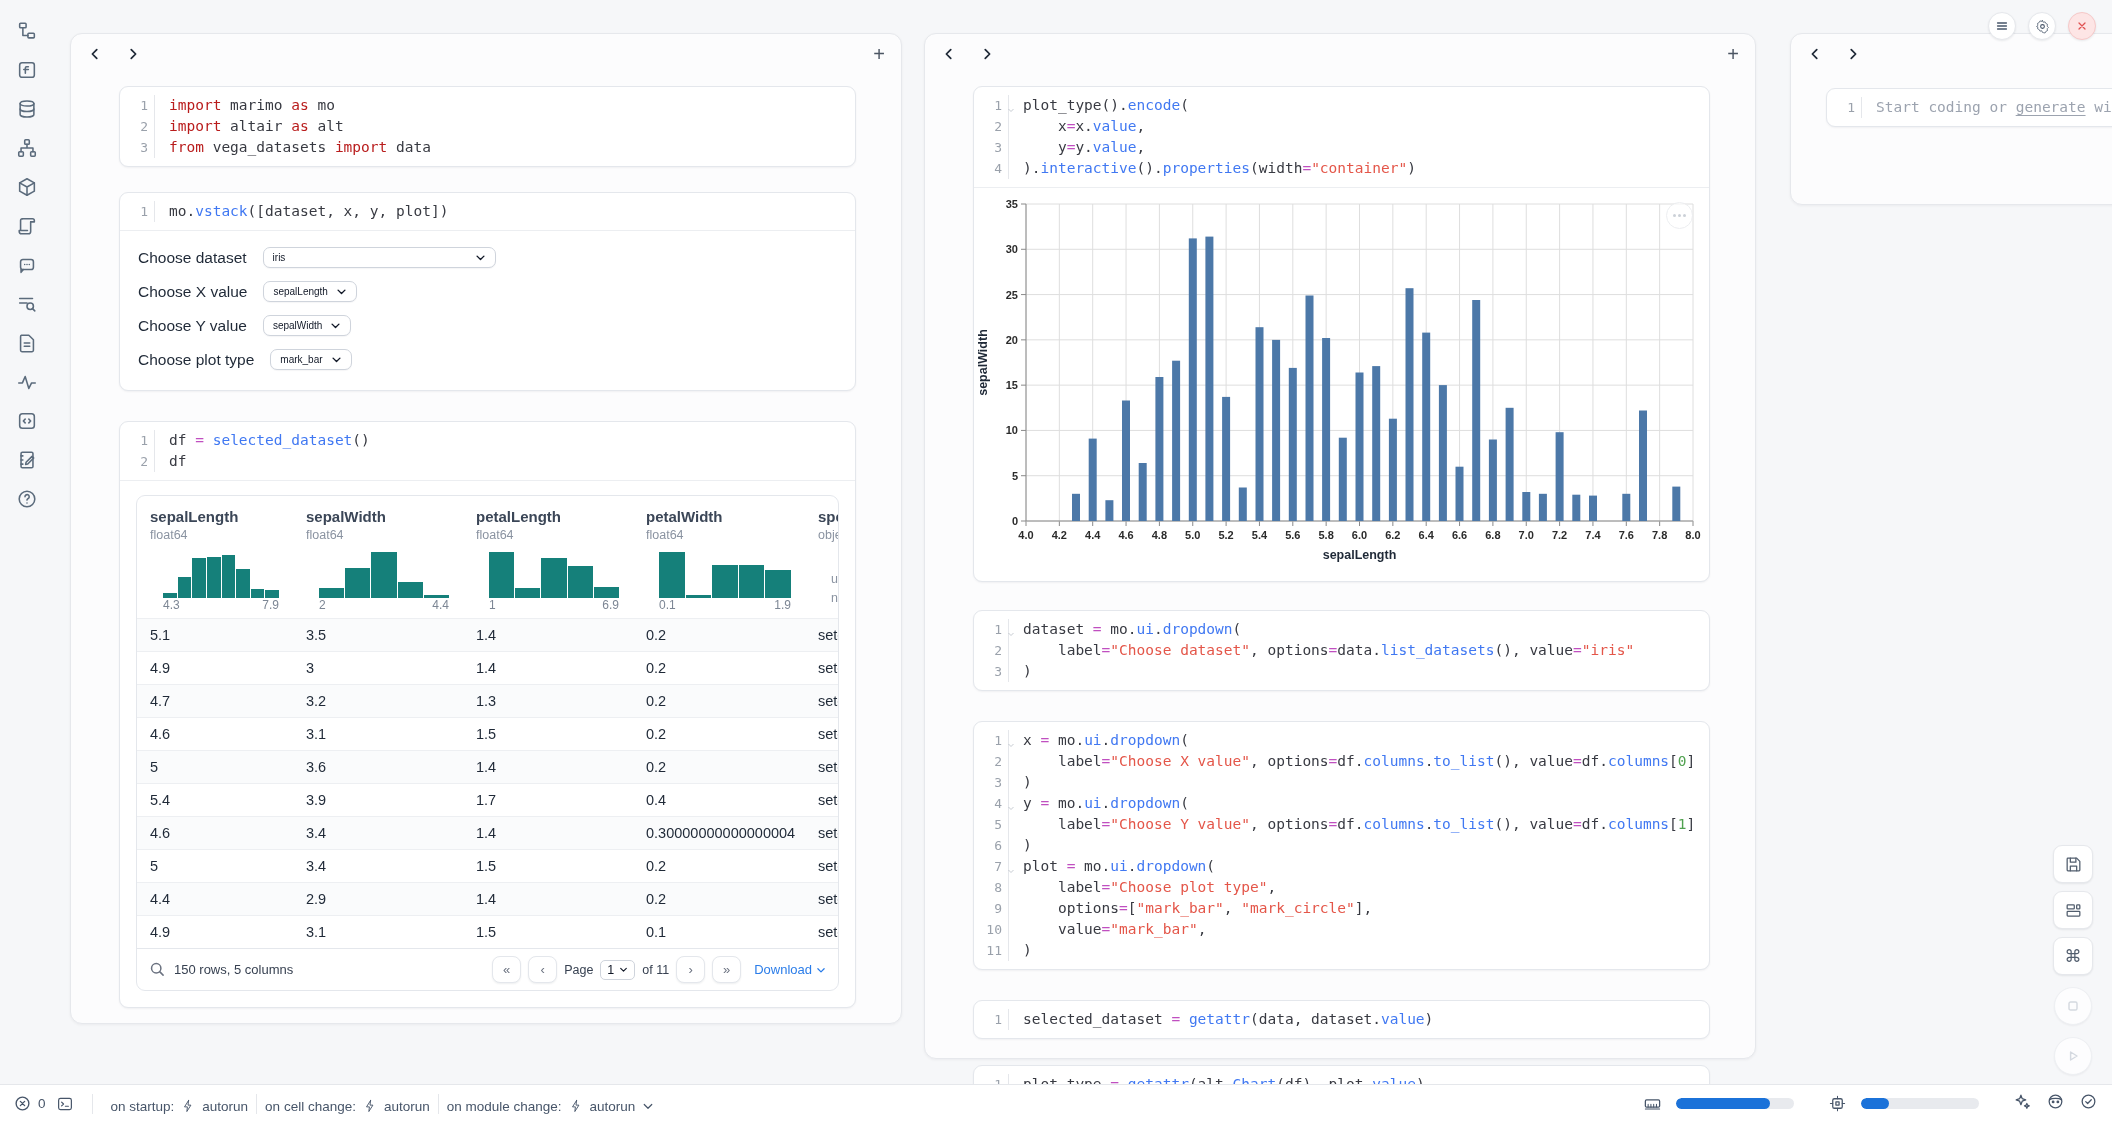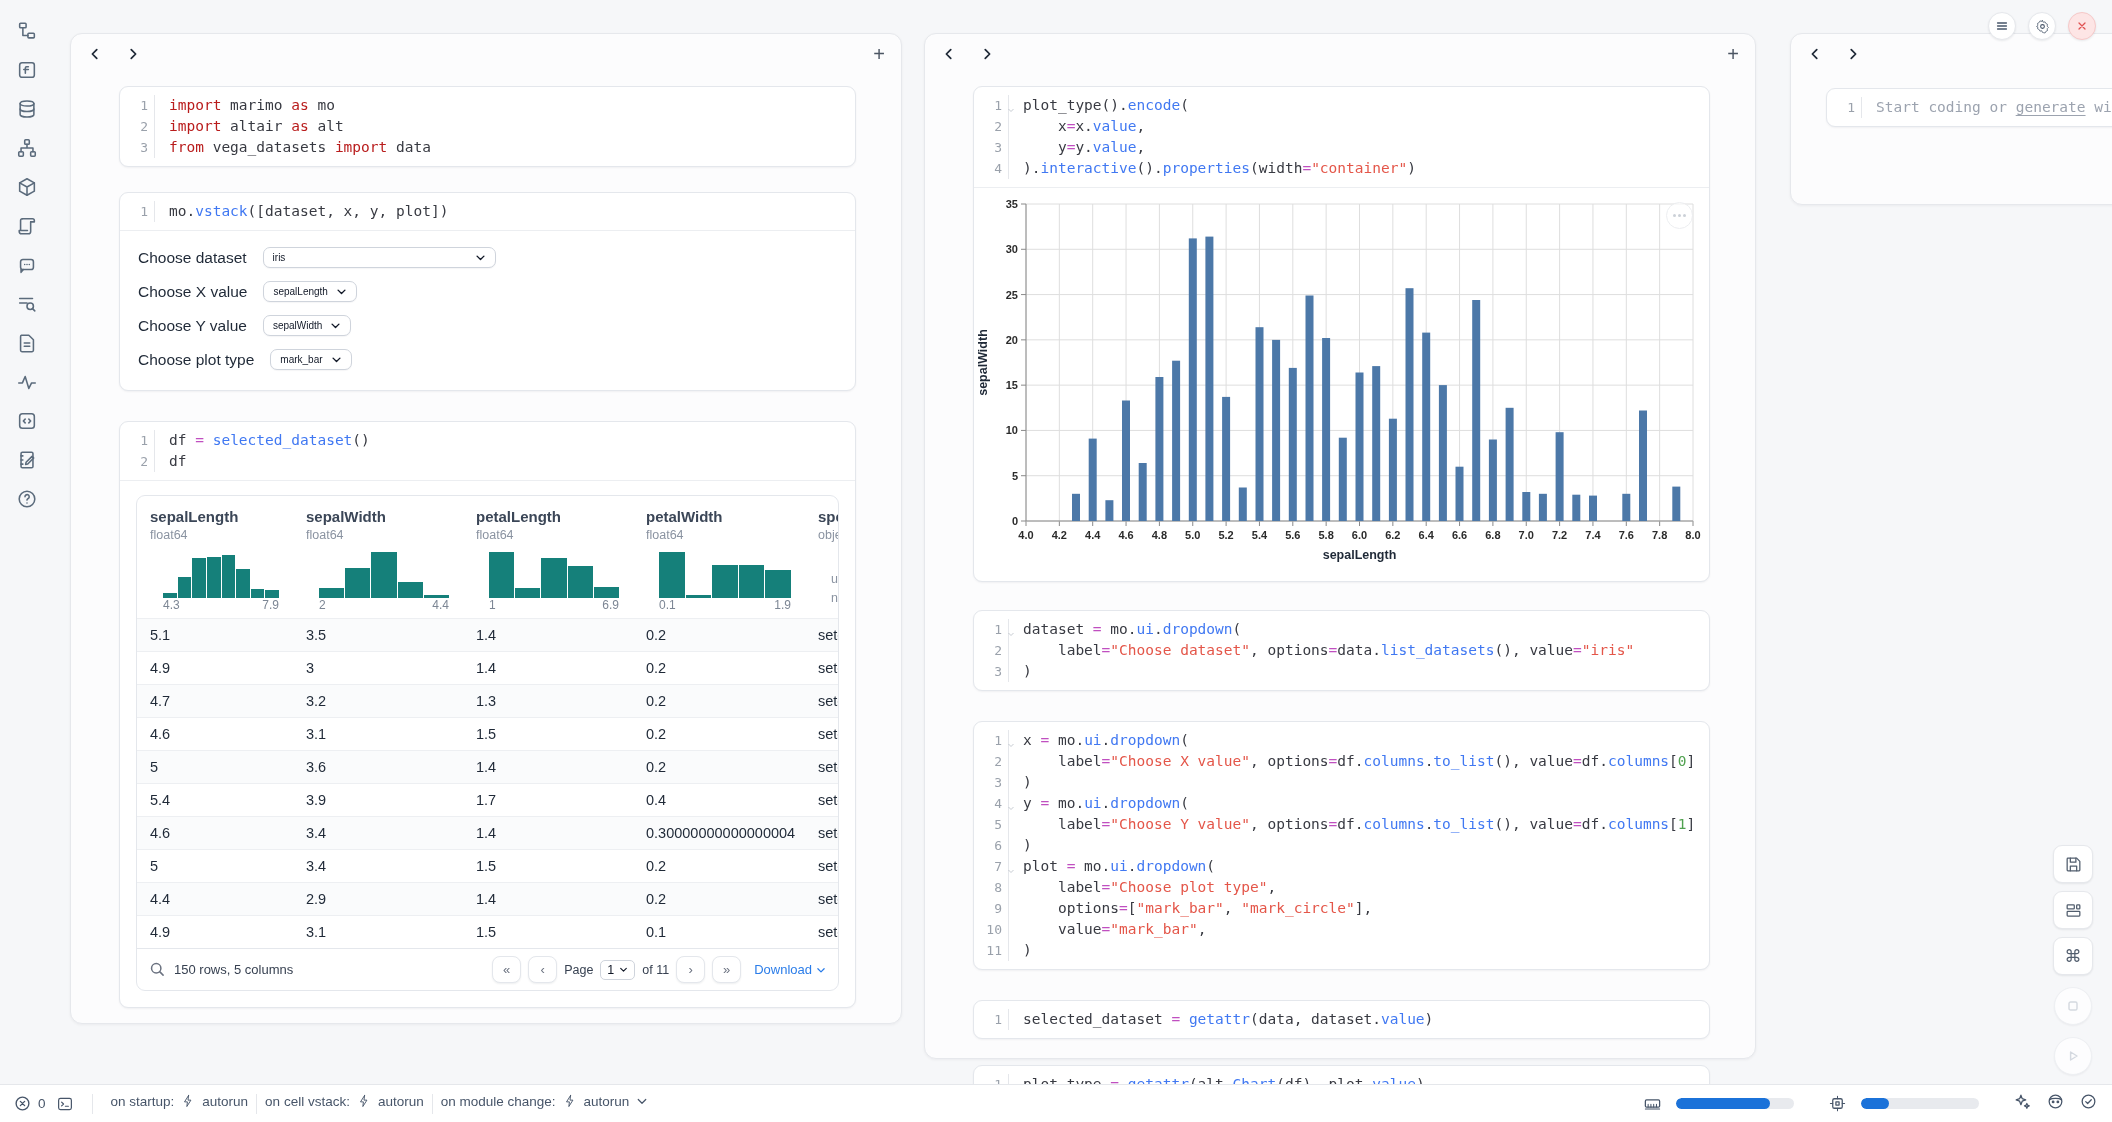--- a/index.html
+++ b/index.html
@@ -775,31 +775,31 @@
           </svg>
         <span>0</span>
       </span>
       <span class="sb-item">
         <svg width="18" height="18" viewBox="0 0 24 24">
             <rect x="3.5" y="4.5" width="17" height="15" rx="2.5"></rect>
             <path d="M7.5 9.5l2.5 2.5-2.5 2.5M12.5 15h4"></path>
           </svg>
       </span>
       <span class="sb-sep"></span>
-      <span id="sb-items" style="display:flex;align-items:flex-start">
+      <span id="sb-items" style="display:flex;align-items:flex-end">
           <span class="sb-item">
             <span>on startup:</span>
             <svg width="14" height="14" viewBox="0 0 24 24">
               <path d="M13 2.5L6 13.5h5l-1 8 7-11h-5l1-8z"></path>
             </svg>
             <span>autorun</span>
           </span>
           <span class="sb-sep"></span>
           <span class="sb-item">
-            <span>on cell vstack:</span>
+            <span>on cell change:</span>
             <svg width="14" height="14" viewBox="0 0 24 24">
               <path d="M13 2.5L6 13.5h5l-1 8 7-11h-5l1-8z"></path>
             </svg>
             <span>autorun</span>
           </span>
           <span class="sb-sep"></span>
           <span class="sb-item">
             <span>on module change:</span>
             <svg width="14" height="14" viewBox="0 0 24 24">
               <path d="M13 2.5L6 13.5h5l-1 8 7-11h-5l1-8z"></path>

